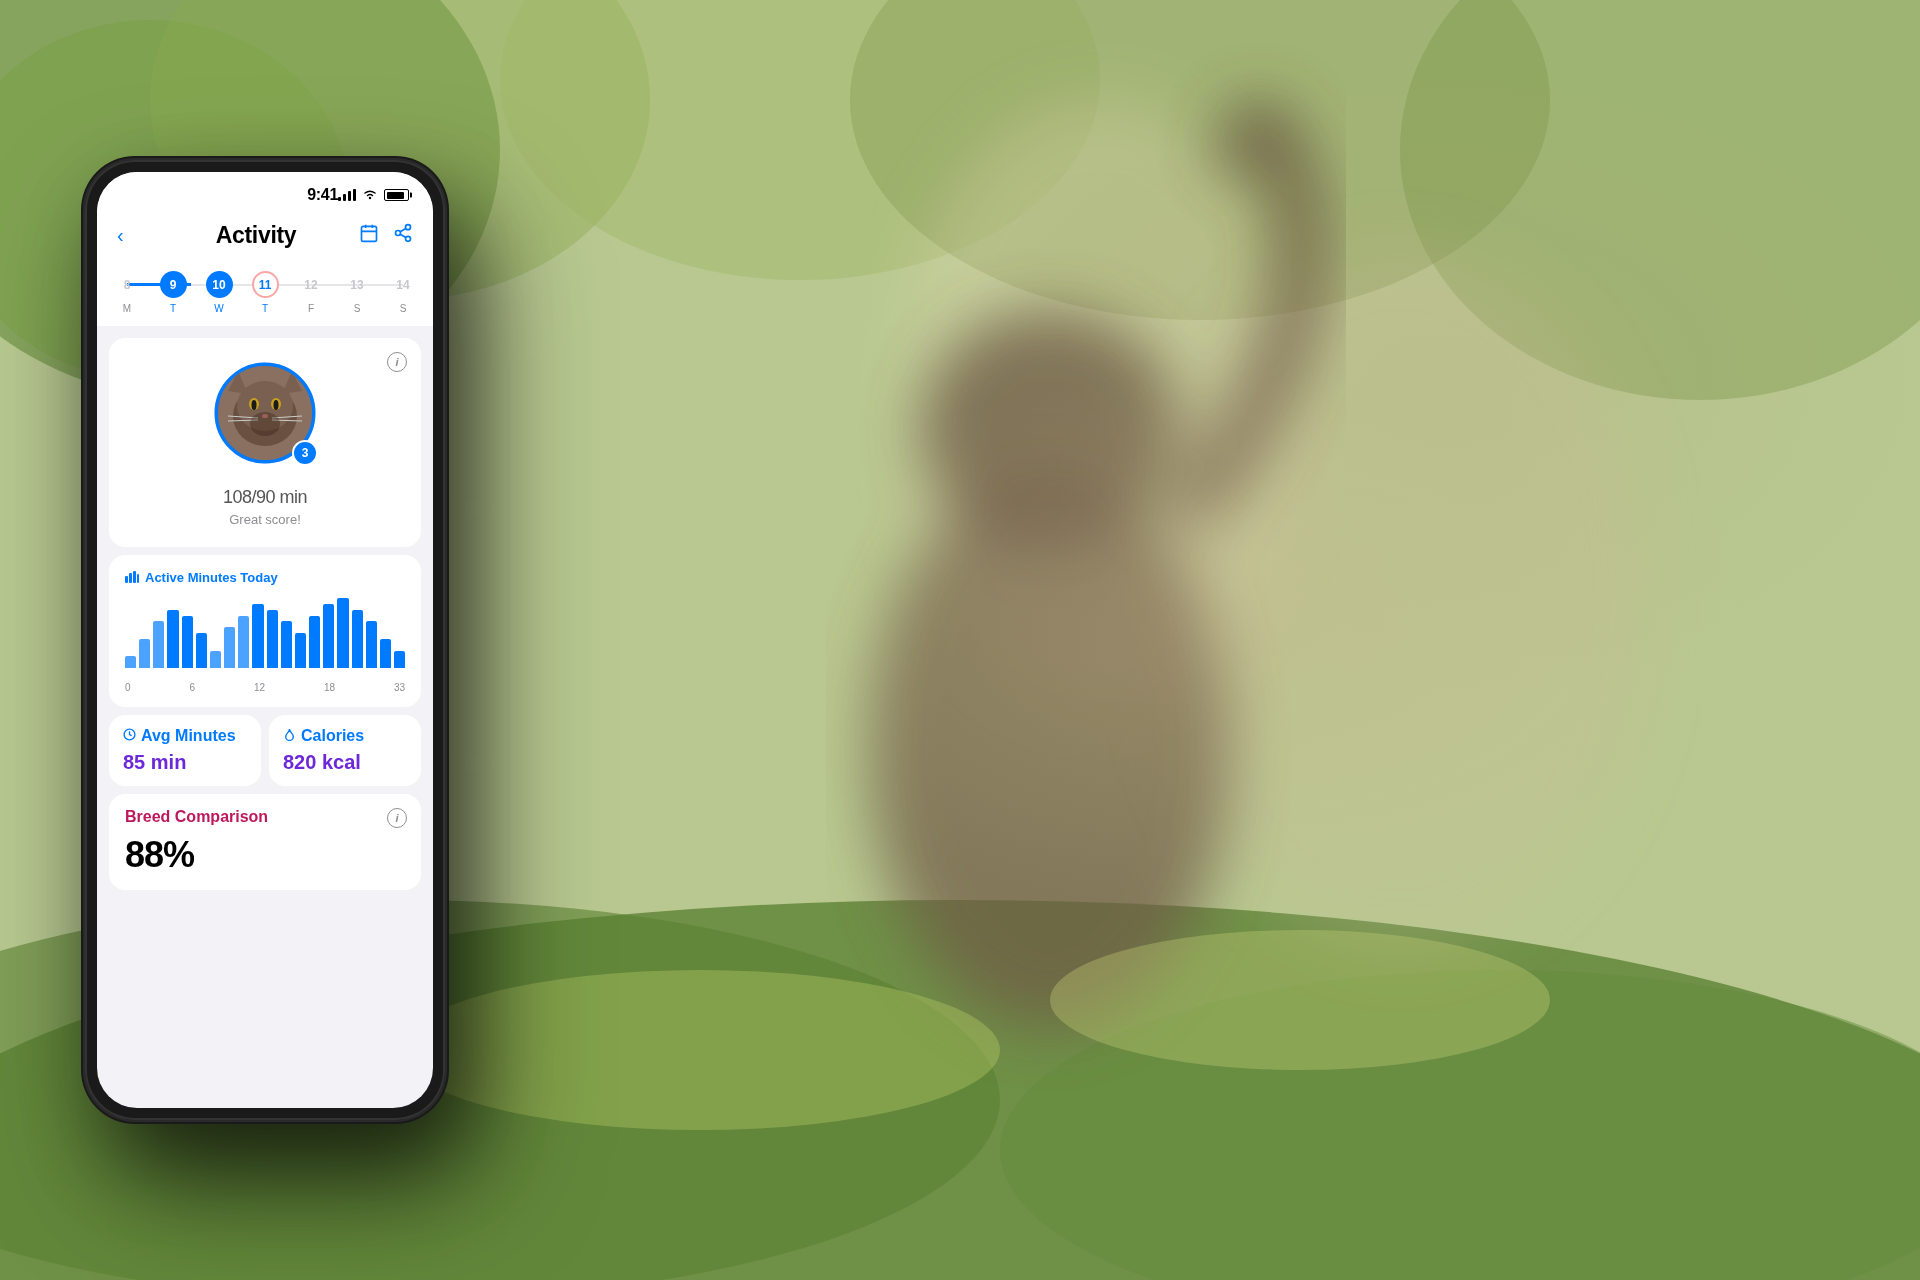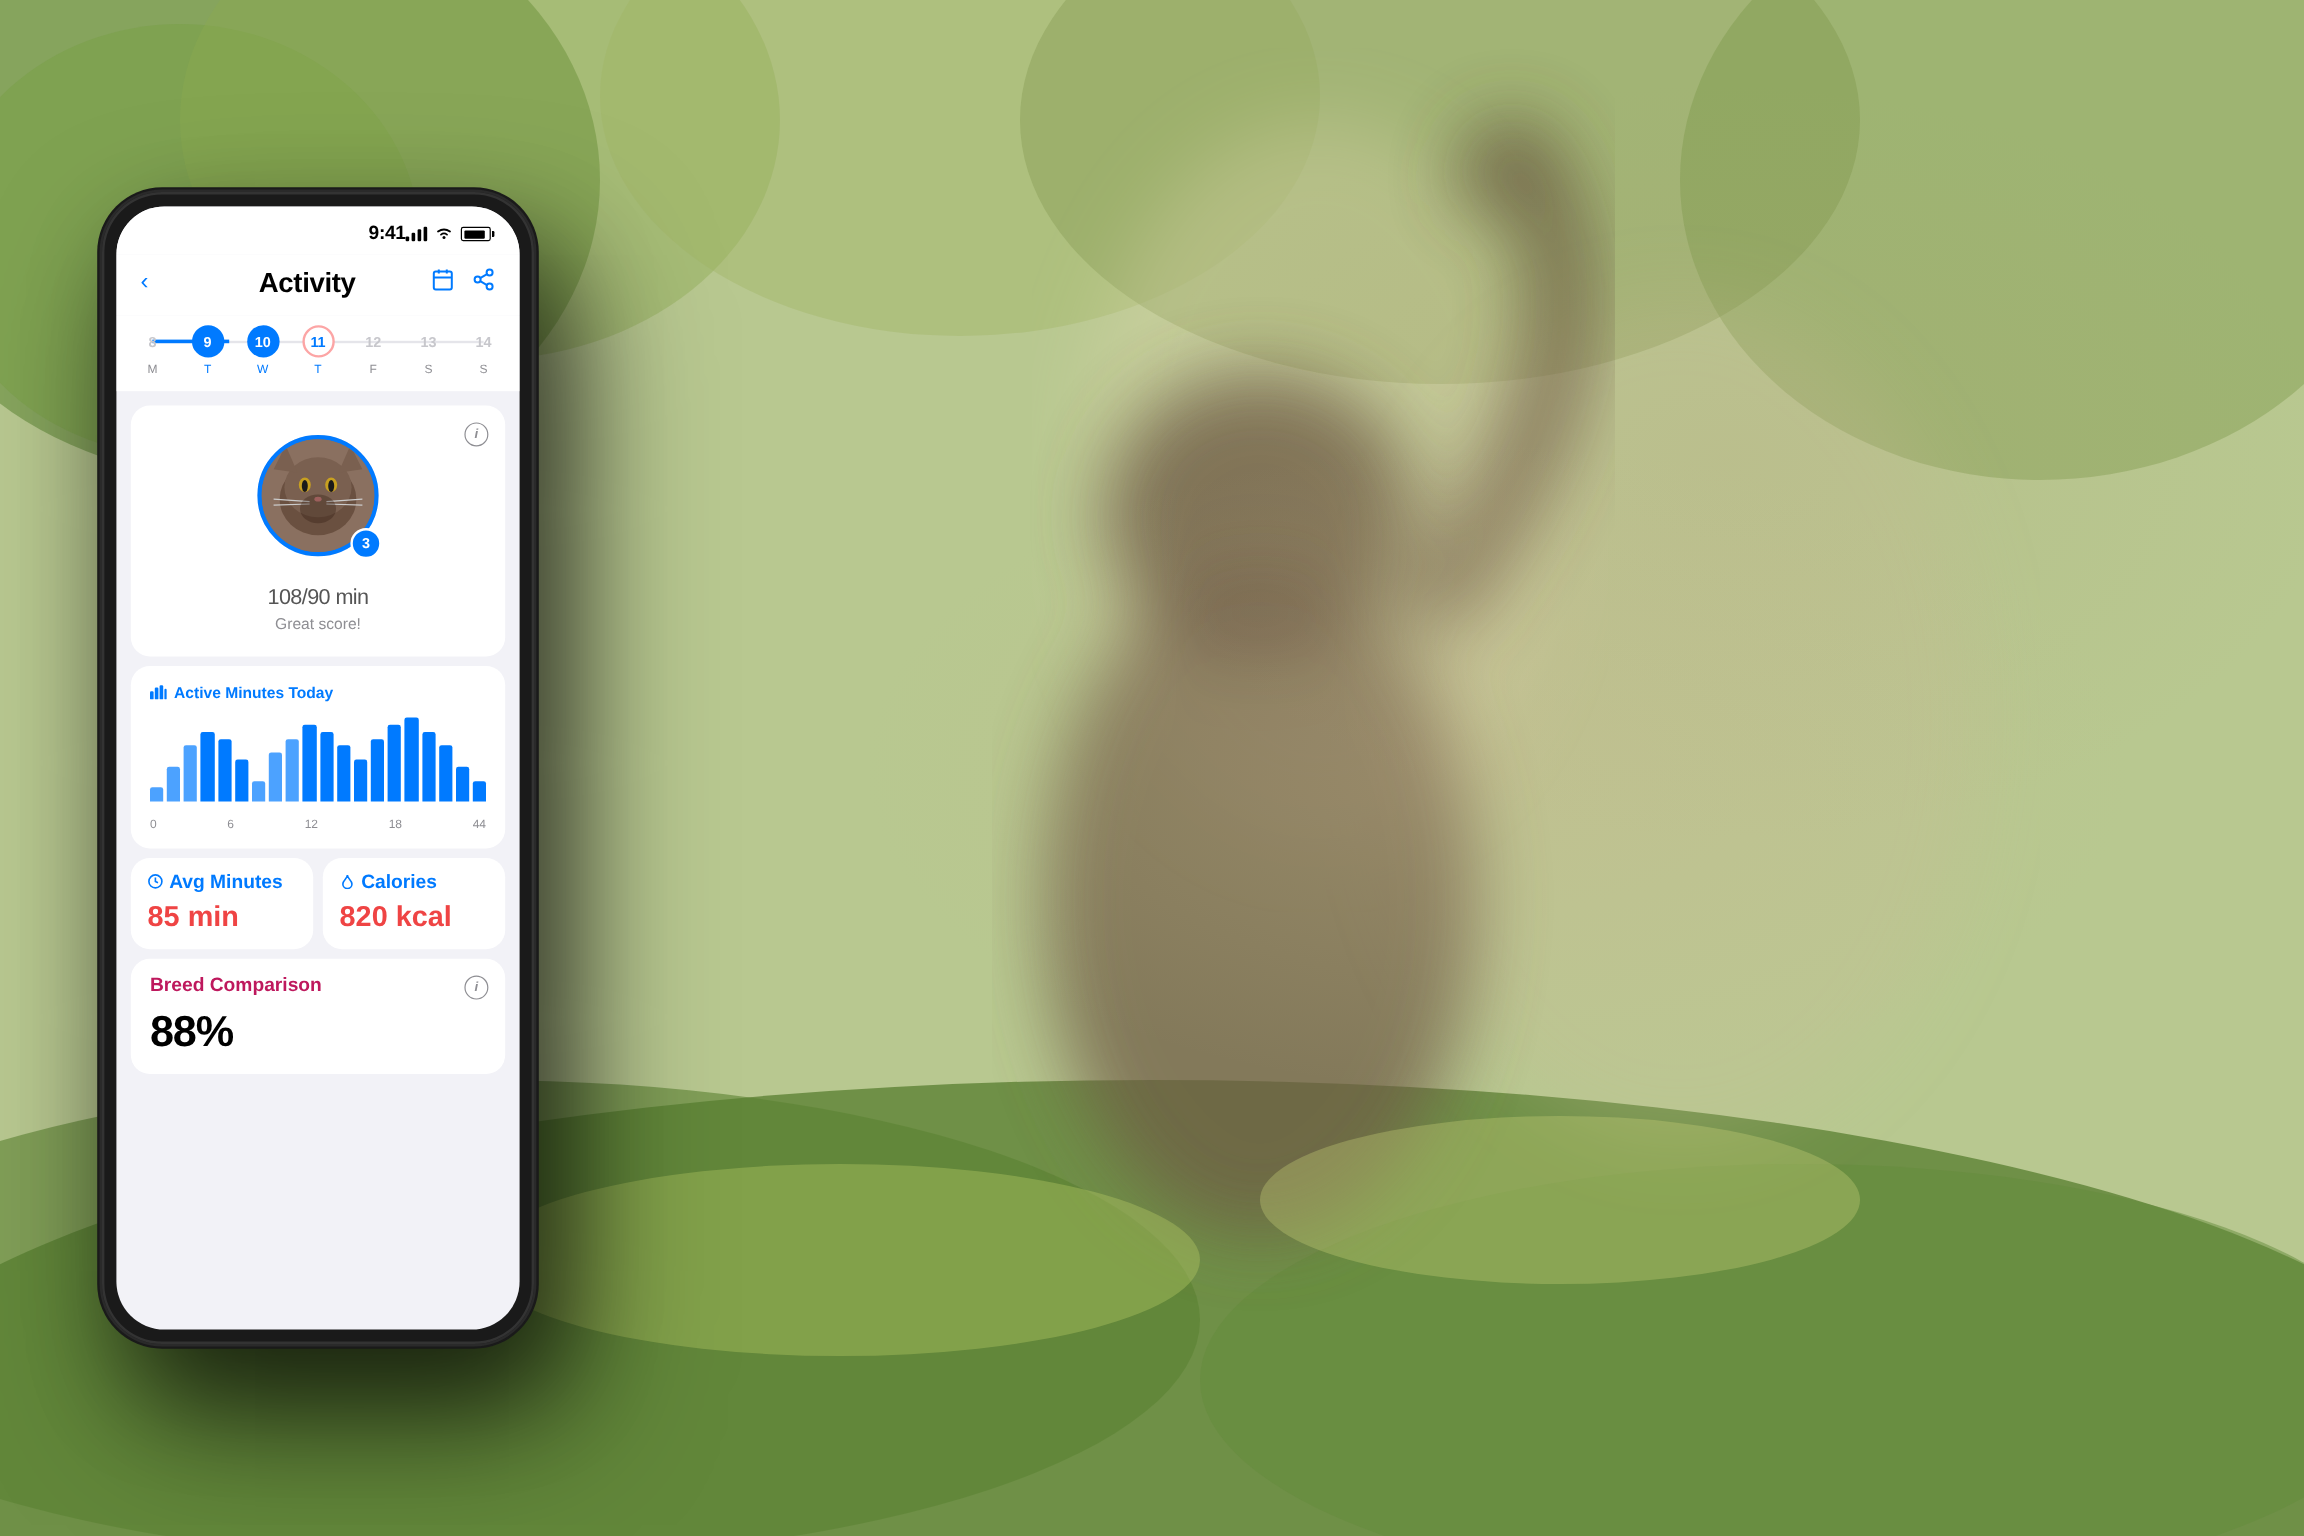--- a/index.html
+++ b/index.html
@@ -361,23 +361,23 @@
       font-size: 13px;
     }
 
     .stat-label {
       font-size: 16px;
       font-weight: 600;
       color: #007AFF;
     }
 
     .stat-value {
-      font-size: 24px;
+      font-size: 20px;
       font-weight: 700;
-      color: #ef4444;
+      color: #6d28d9;
     }
 
     
     .breed-section {
       background: white;
       margin: 0 12px 8px;
       border-radius: 16px;
       padding: 14px 16px;
     }
 
@@ -701,21 +701,21 @@
                 <div class="bar" style="height: 41.6667%;"></div>
                 <div class="bar" style="height: 25%;"></div>
               </div>
           </div>
 
           <div class="chart-x-labels">
             <span class="chart-x-label">0</span>
             <span class="chart-x-label">6</span>
             <span class="chart-x-label">12</span>
             <span class="chart-x-label">18</span>
-            <span class="chart-x-label">44</span>
+            <span class="chart-x-label">33</span>
           </div>
         </div>
 
         <div class="stats-row">
           <div class="stat-card">
             <div class="stat-card-title">
               <span class="stat-icon">
                 <svg width="13" height="13" viewBox="0 0 24 24" fill="none" stroke="#007AFF" stroke-width="2.5">
                   <circle cx="12" cy="12" r="10"></circle>
                   <polyline points="12 6 12 12 16 14"></polyline>

